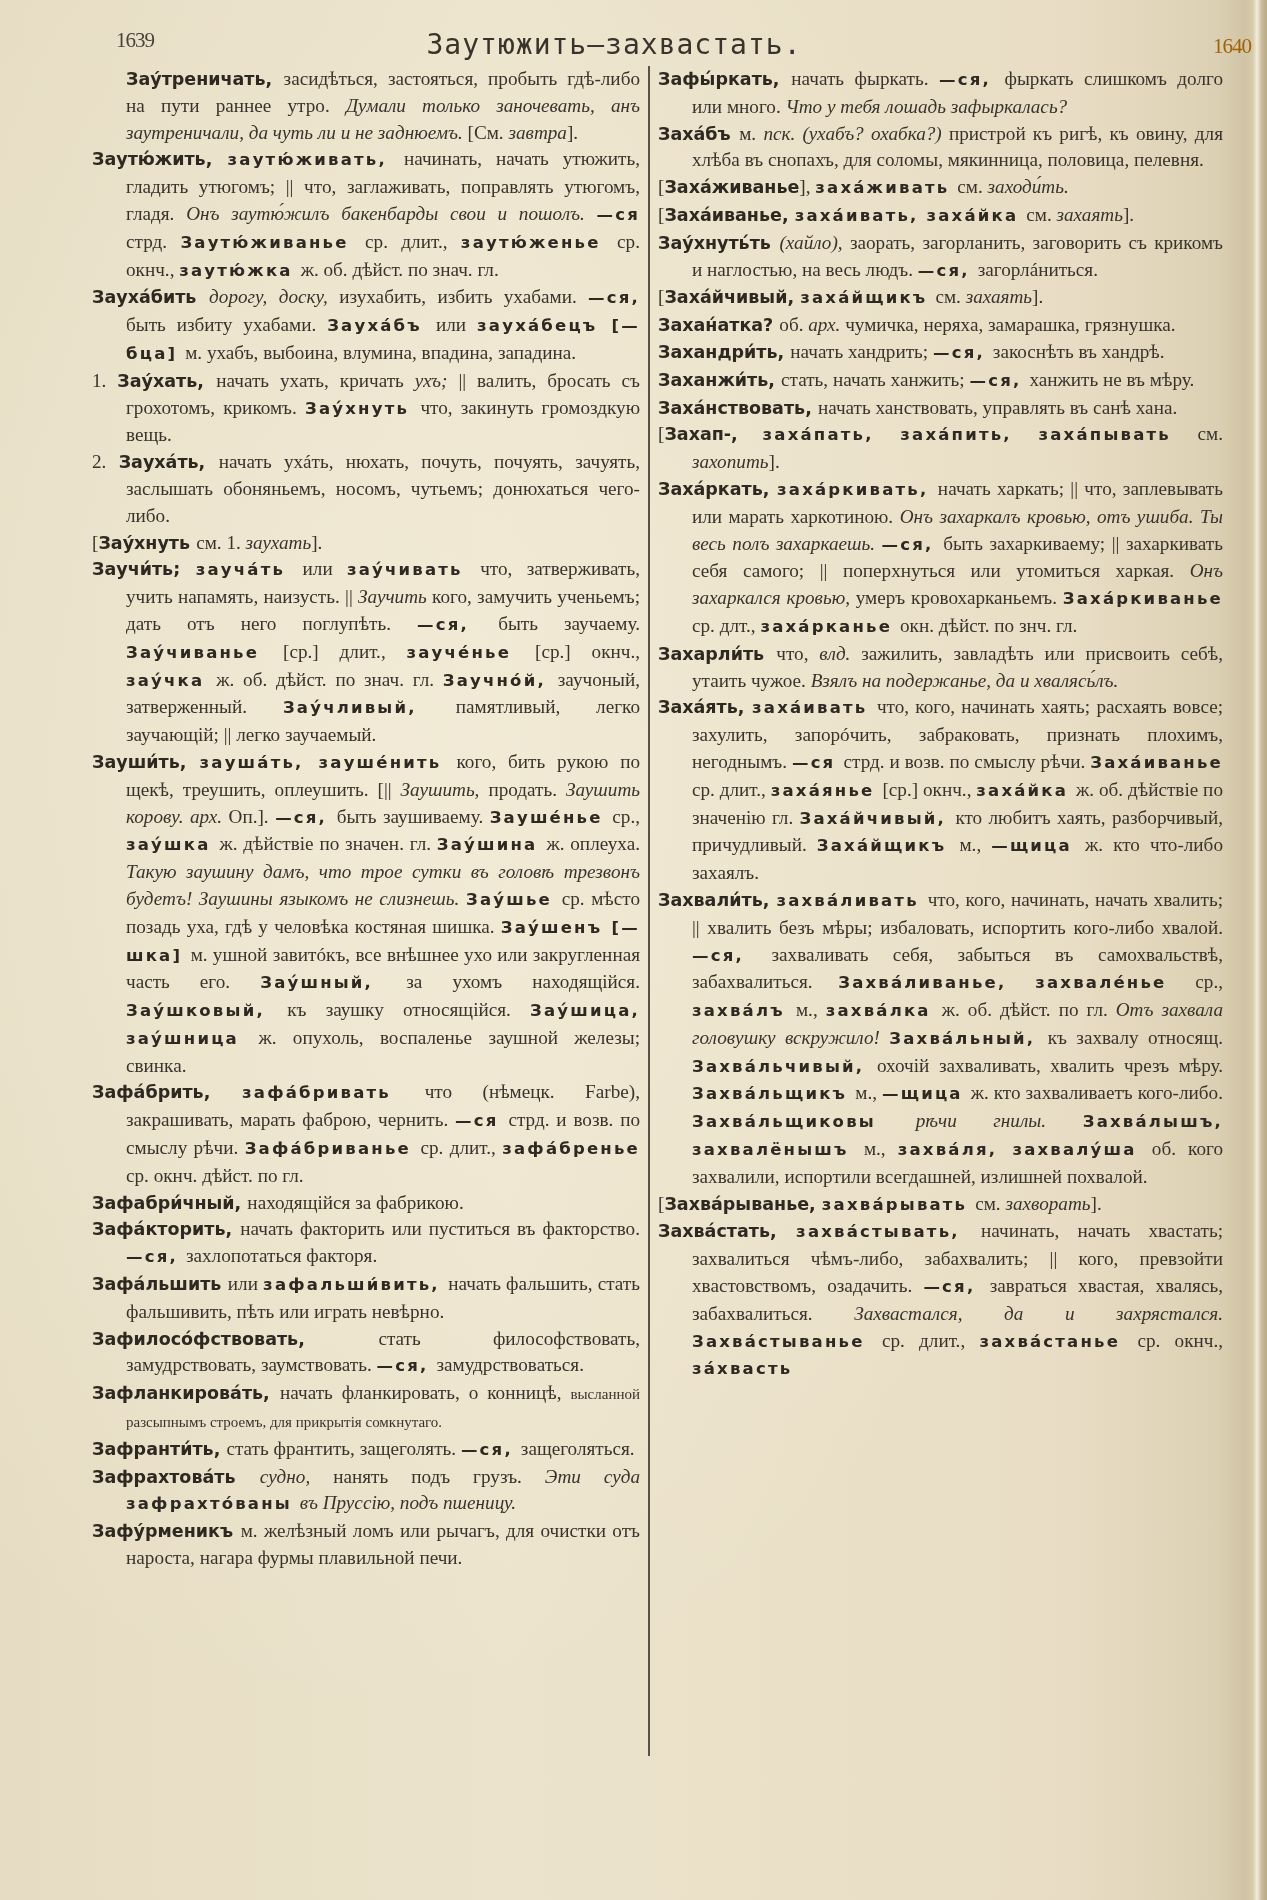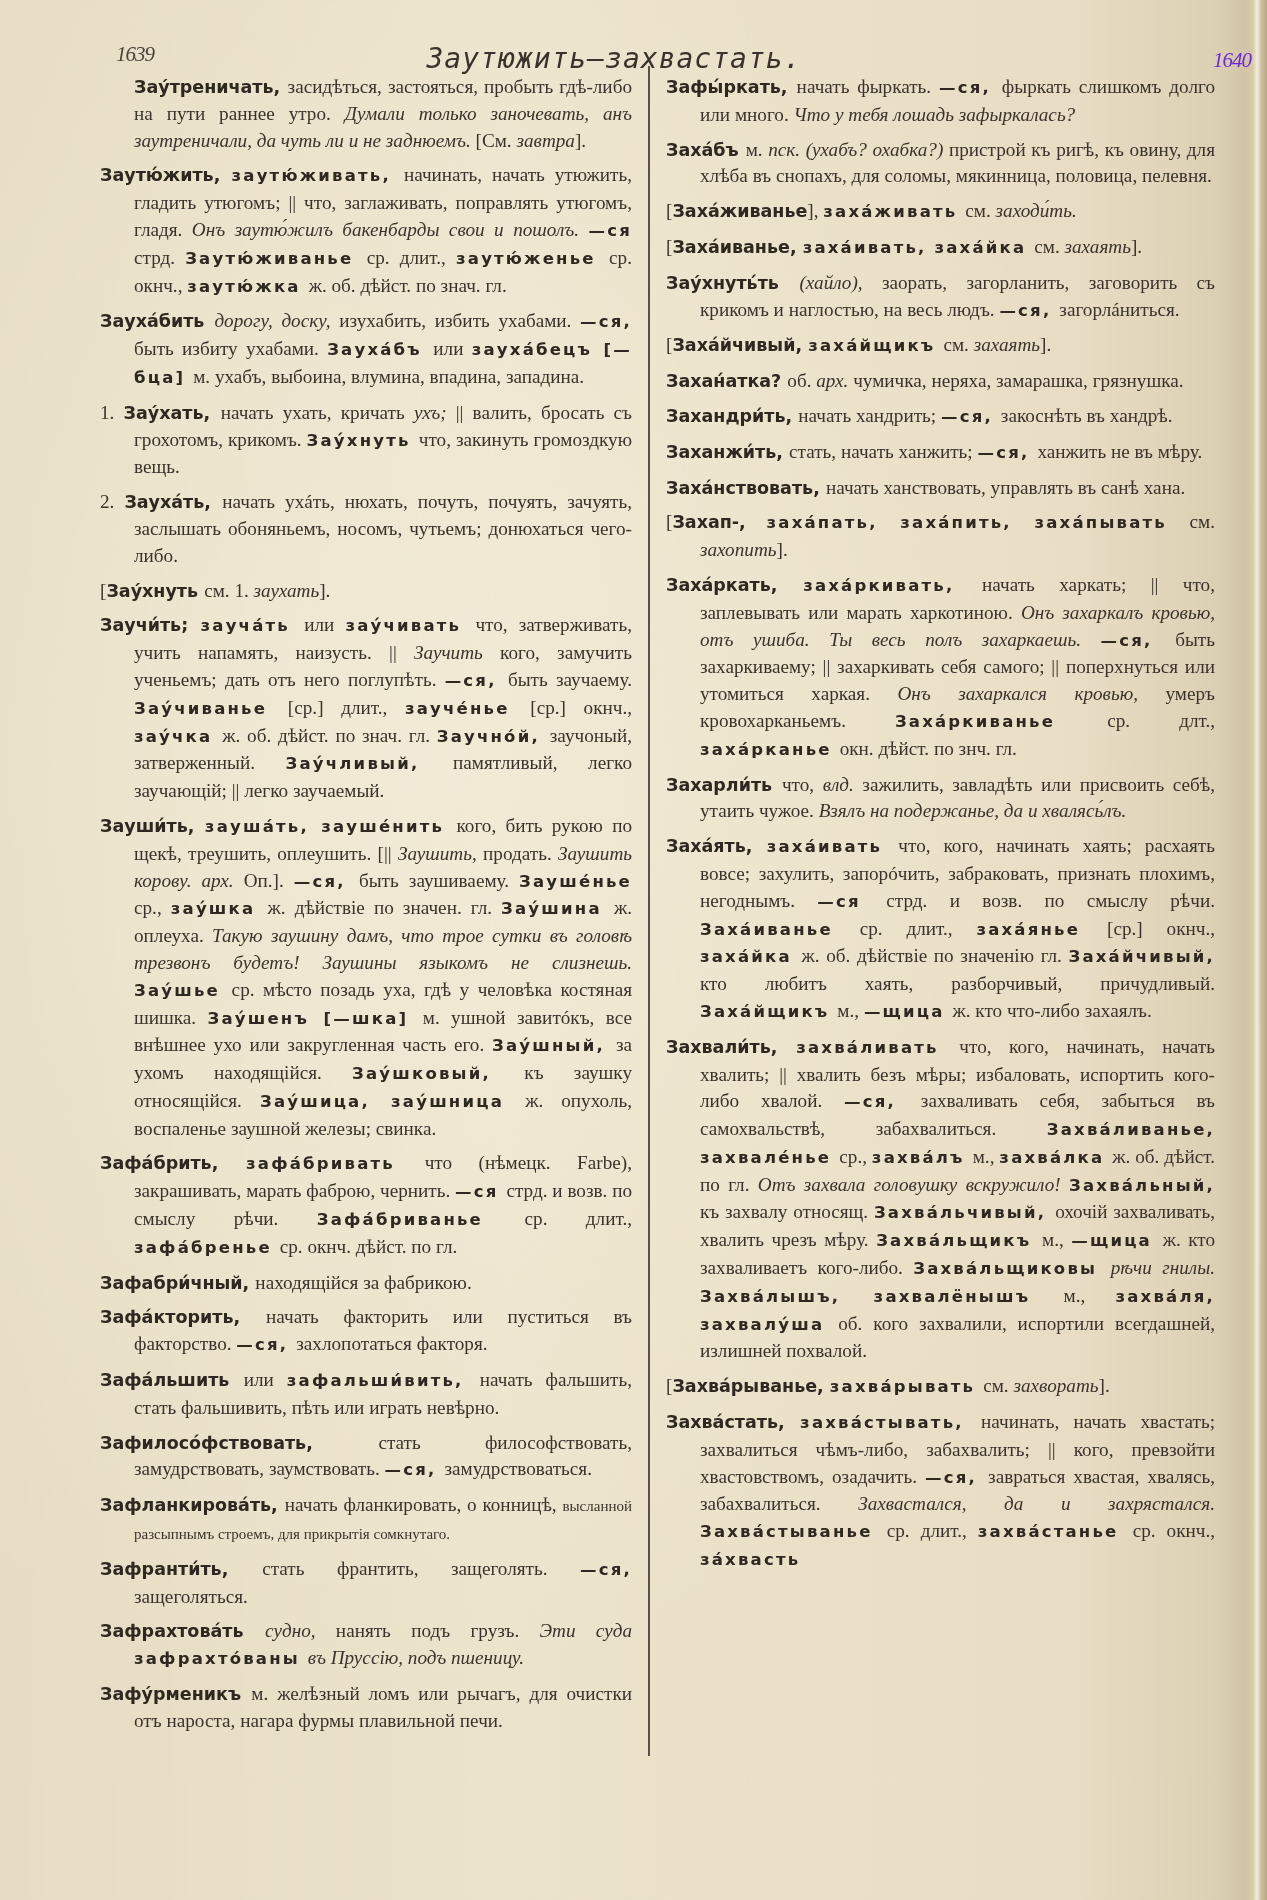--- a/index.html
+++ b/index.html
@@ -11,42 +11,42 @@
       linear-gradient(90deg, #e6dcc3 0%, #ece3cc 40%, #e8ddc4 85%, #dcd0b4 96%, #c9bb9b 100%);
     font-family: "Liberation Serif", "DejaVu Serif", serif;
     color: #3a332b;
     position: relative;
   }
   .page-edge {
     position: absolute; top: 0; right: 0; width: 22px; height: 1900px;
     background: linear-gradient(90deg, rgba(0,0,0,0) 0%, #d8cbaa 35%, #f2ecdc 55%, #cbbd9c 75%, #b8a985 100%);
   }
   .header {
-    position: absolute; top: 38px; left: 0; width: 1266px; height: 40px; font-style: italic;
+    position: absolute; top: 24px; left: 0; width: 1266px; height: 40px;
   }
   .pg-left { position: absolute; left: 116px; top: 4px; font-size: 21px; letter-spacing: -1px; color: #4a4238; }
-  .pg-right { position: absolute; left: 1213px; top: 10px; font-size: 21px; letter-spacing: -1px; color: #6d28d9; }
+  .pg-right { position: absolute; left: 1213px; top: 10px; font-size: 21px; letter-spacing: -1px; color: #a16207; }
   .running-title {
     position: absolute; left: 404px; top: 4px; width: 420px; text-align: center;
     font-family: "DejaVu Sans Mono", "Liberation Mono", monospace;
     font-size: 28px; letter-spacing: 1px; color: #3a332b;
   }
   .col {
     position: absolute; top: 66px;
     font-size: 19.2px; line-height: 26.8px;
   }
   .col-left { left: 92px; width: 548px; }
   .col-right { left: 658px; width: 565px; }
   .divider {
     position: absolute; left: 648px; top: 66px; width: 1.5px; height: 1690px;
     background: #5a5046;
   }
   .entry {
     padding-left: 34px; text-indent: -34px;
-    text-align: justify; margin: 8px;
+    text-align: justify; margin: 0;
   }
   .entry.cont { padding-left: 34px; text-indent: 0; }
   .hw {
     font-family: "DejaVu Sans", "Liberation Sans", sans-serif;
     font-weight: bold; font-size: 17.5px; color: #2e2821;
   }
   .b {
     font-family: "DejaVu Sans", "Liberation Sans", sans-serif;
     font-weight: bold; font-size: 16.5px; letter-spacing: 2.2px; color: #2e2821;
   }

